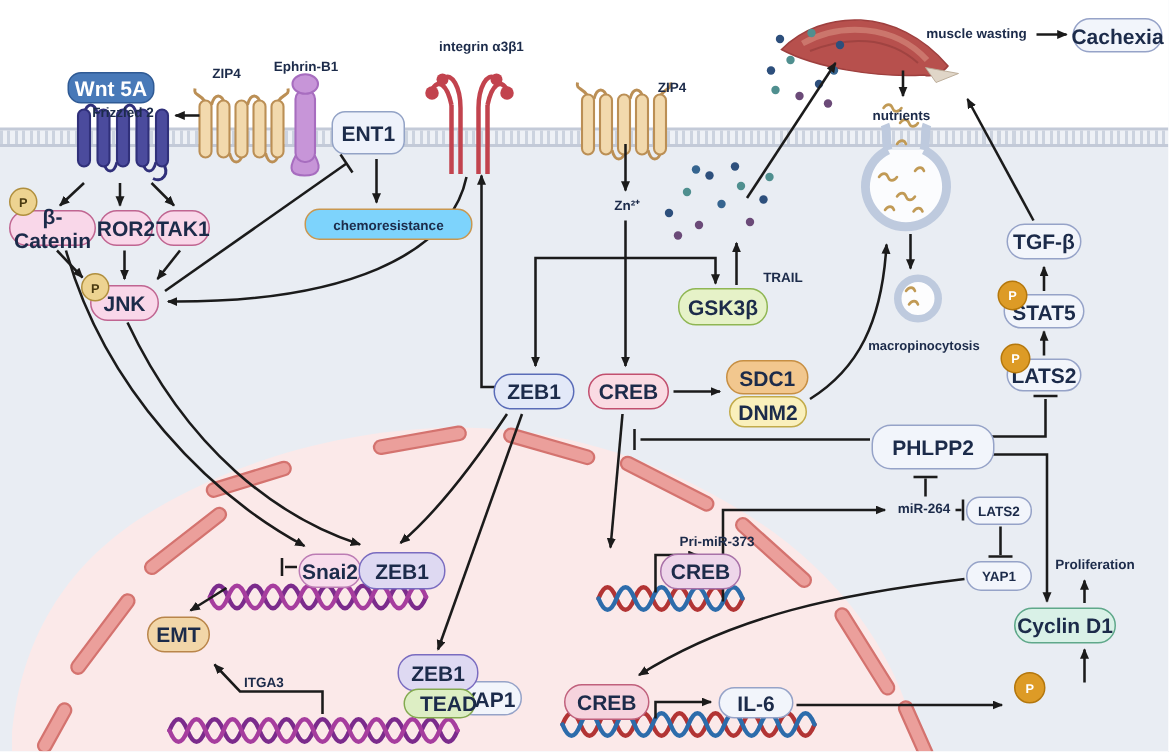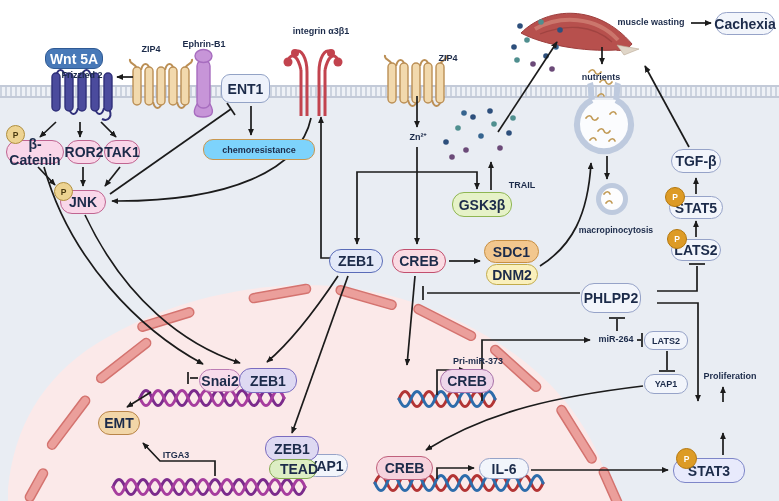--- a/index.html
+++ b/index.html
@@ -294,24 +294,24 @@
   <div class="box" style="left:392px;top:249px;width:54px;height:24px;background:#fadbe3;border-color:#c24f6e;">CREB</div>
   <div class="box" style="left:484px;top:240px;width:55px;height:23px;background:#f2c78e;border-color:#c78f43;">SDC1</div>
   <div class="box" style="left:486px;top:264px;width:52px;height:21px;background:#faf0bc;border-color:#c2ab4a;">DNM2</div>
 
   <div class="box whitebox" style="left:715px;top:12px;width:60px;height:23px;">Cachexia</div>
   <div class="box whitebox" style="left:671px;top:149px;width:50px;height:24px;">TGF-β</div>
   <div class="box whitebox" style="left:669px;top:196px;width:54px;height:23px;">STAT5</div>
   <div class="pc org" style="left:665px;top:187px;width:20px;height:20px;">P</div>
   <div class="box whitebox" style="left:671px;top:239px;width:50px;height:22px;">LATS2</div>
   <div class="pc org" style="left:667px;top:229px;width:20px;height:20px;">P</div>
-  <div class="box whitebox" style="left:581px;top:283px;width:60px;height:30px;border-radius:13px;">PHLPP2</div>
+  <div class="box whitebox" style="left:581px;top:283px;width:82px;height:30px;border-radius:13px;">PHLPP2</div>
   <div class="box whitebox" style="left:644px;top:331px;width:44px;height:19px;border-radius:9px;font-size:9px;">LATS2</div>
   <div class="box whitebox" style="left:644px;top:374px;width:44px;height:20px;border-radius:10px;font-size:9px;">YAP1</div>
-  <div class="box" style="left:673px;top:458px;width:72px;height:25px;background:#e8eafc;border-color:#7e86c8;">STAT3</div>
+  <div class="box" style="left:676px;top:405px;width:68px;height:24px;background:#d9f1e7;border-color:#5fa88a;">Cyclin D1</div>
   <div class="pc org" style="left:676px;top:448px;width:21px;height:21px;">P</div>
 
   <div class="box" style="left:199px;top:369px;width:42px;height:23px;background:#f8dcec;border-color:#bc7cb4;">Snai2</div>
   <div class="box" style="left:239px;top:368px;width:58px;height:25px;background:#ded9f2;border-color:#7a6cc0;">ZEB1</div>
   <div class="box" style="left:98px;top:411px;width:42px;height:24px;background:#f2d6a8;border-color:#b9854a;">EMT</div>
   <div class="box whitebox" style="left:304px;top:454px;width:44px;height:23px;">YAP1</div>
   <div class="box" style="left:265px;top:436px;width:54px;height:25px;background:#ded9f2;border-color:#7a6cc0;">ZEB1</div>
   <div class="box" style="left:269px;top:459px;width:48px;height:20px;background:#ddeec4;border-color:#84aa50;border-radius:10px;padding-left:12px;">TEAD</div>
   <div class="box" style="left:440px;top:369px;width:54px;height:24px;background:#eed6ea;border-color:#a871a8;">CREB</div>
   <div class="box" style="left:376px;top:456px;width:57px;height:24px;background:#f6d3dd;border-color:#c0607c;">CREB</div>

